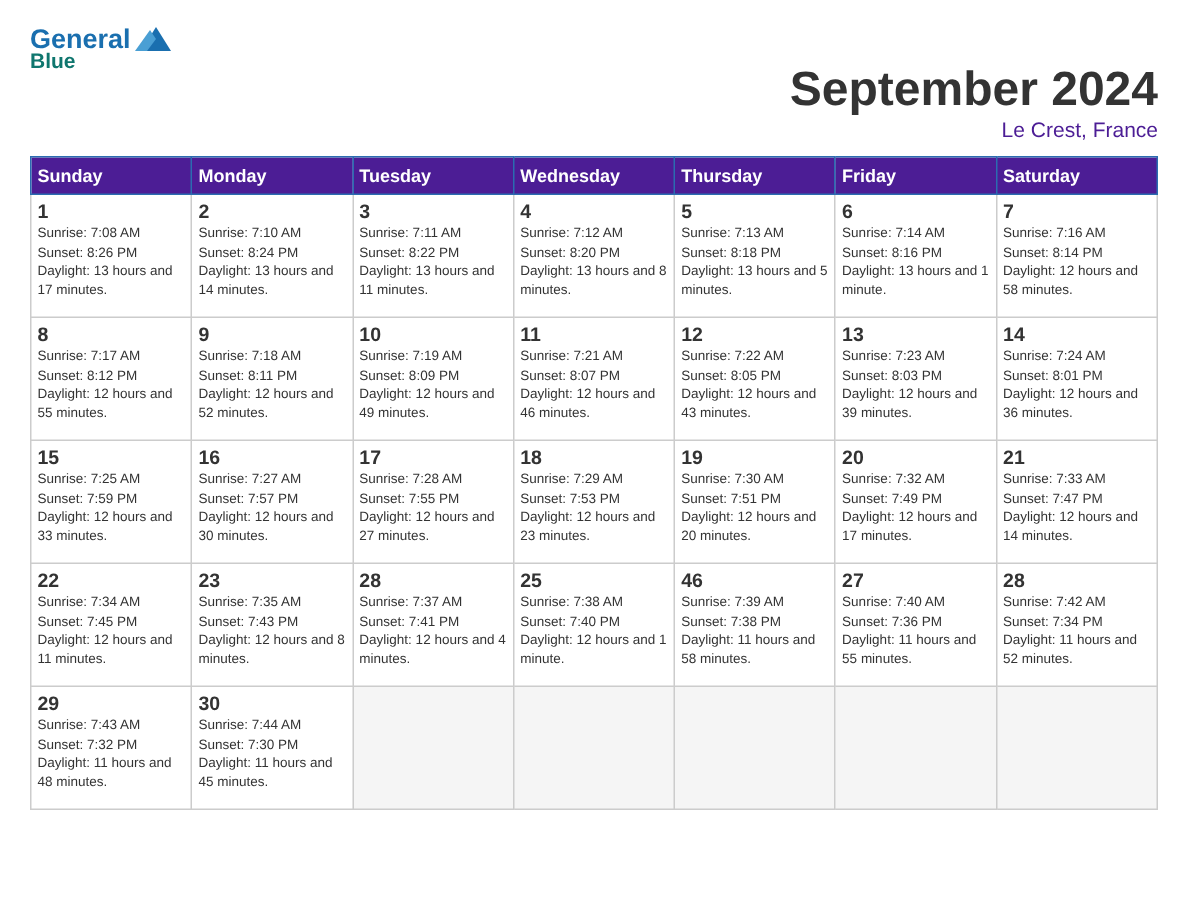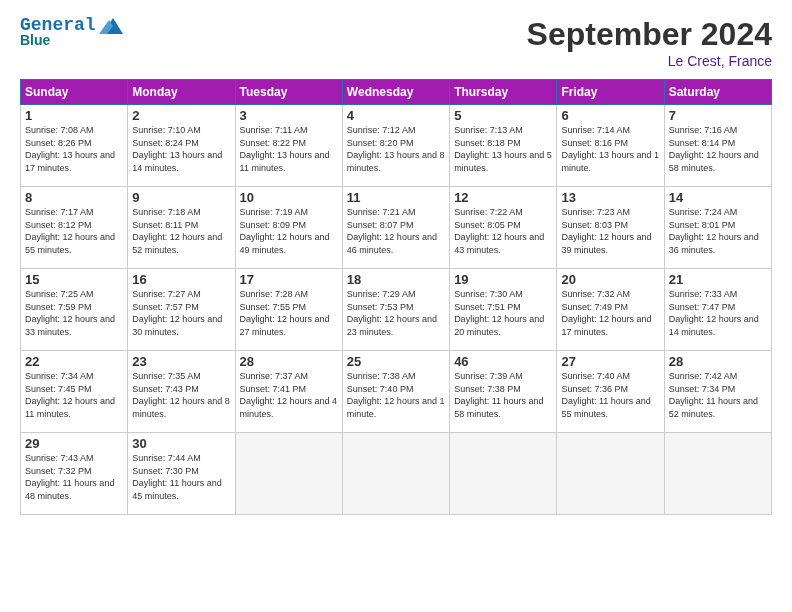--- a/index.html
+++ b/index.html
@@ -27,37 +27,38 @@
     }
     .logo-text {
       font-size: 18px;
       font-weight: bold;
       color: #333;
       line-height: 1;
     }
     .logo-text span { color: #1a6faf; }
     .title-block {
       text-align: right;
+      margin-top: 25px;
     }
     .month-title {
       font-size: 32px;
       font-weight: bold;
       color: #333;
     }
     .location {
       font-size: 14px;
       color: #4c1d95;
     }
     table {
       width: 100%;
       border-collapse: collapse;
       table-layout: fixed;
     }
     th {
-      background-color: #a21caf;
+      background-color: #4c1d95;
       color: white;
       font-size: 12px;
       font-weight: bold;
       padding: 5px 4px;
       text-align: left;
       border: 1px solid #2b6cb0;
     }
     td {
       border: 1px solid #ccc;
       vertical-align: top;
@@ -83,21 +84,21 @@
       color: #333;
     }
   </style>
 </head>
 <body>
 
 <div class="page">
   <div class="header">
     <div class="logo">
       <div style="display:flex;flex-direction:column;align-items:flex-start;">
-        <div style="display:flex;gap:3px;font-family:Liberation Mono, monospace;">
+        <div style="display:flex;align-items:center;gap:3px;">
           <span class="logo-text"><span>General</span></span>
           <svg width="24" height="20" viewBox="0 0 24 20">
             <polygon points="4,18 14,2 24,18" fill="#1a6faf"></polygon>
             <polygon points="0,18 10,4 14,10 8,18" fill="#4a9fd4"></polygon>
           </svg>
         </div>
         <span style="font-size:14px;font-weight:bold;color:#0f766e;margin-top:-4px;">Blue</span>
       </div>
     </div>
     <div class="title-block">

